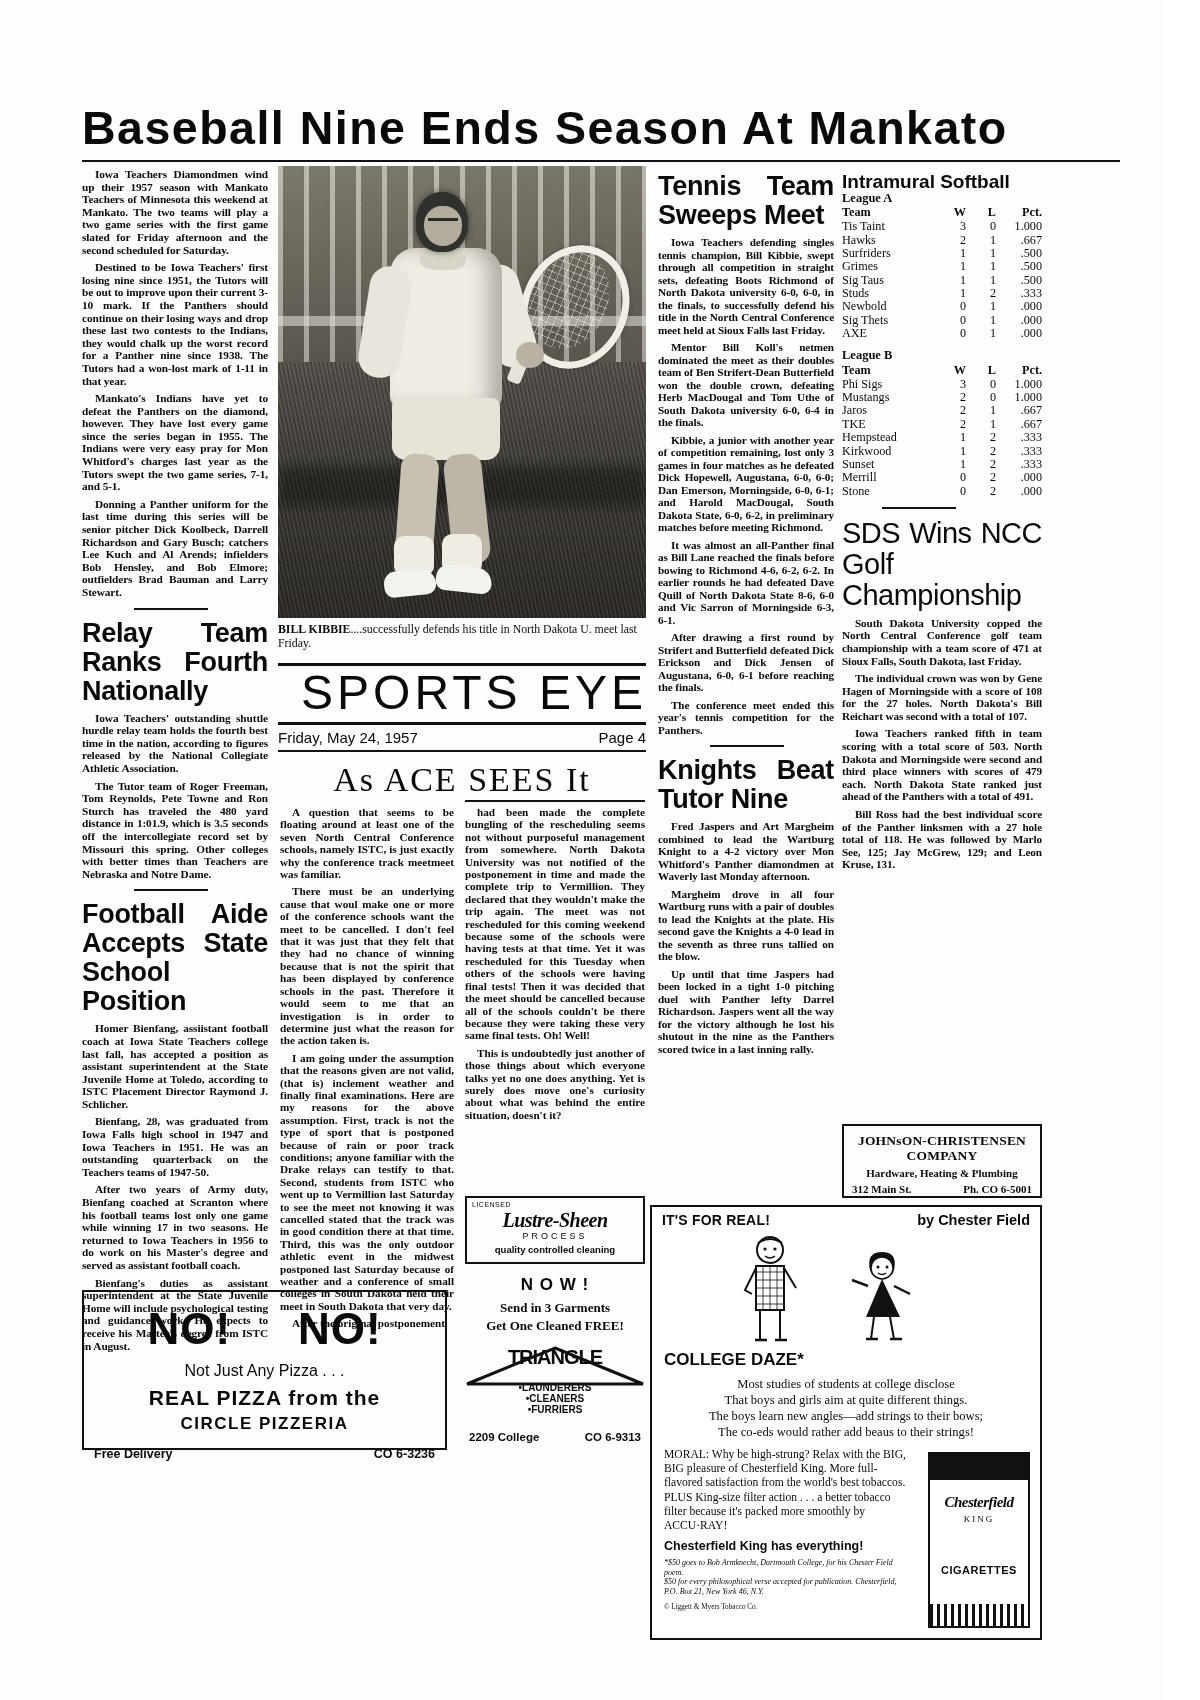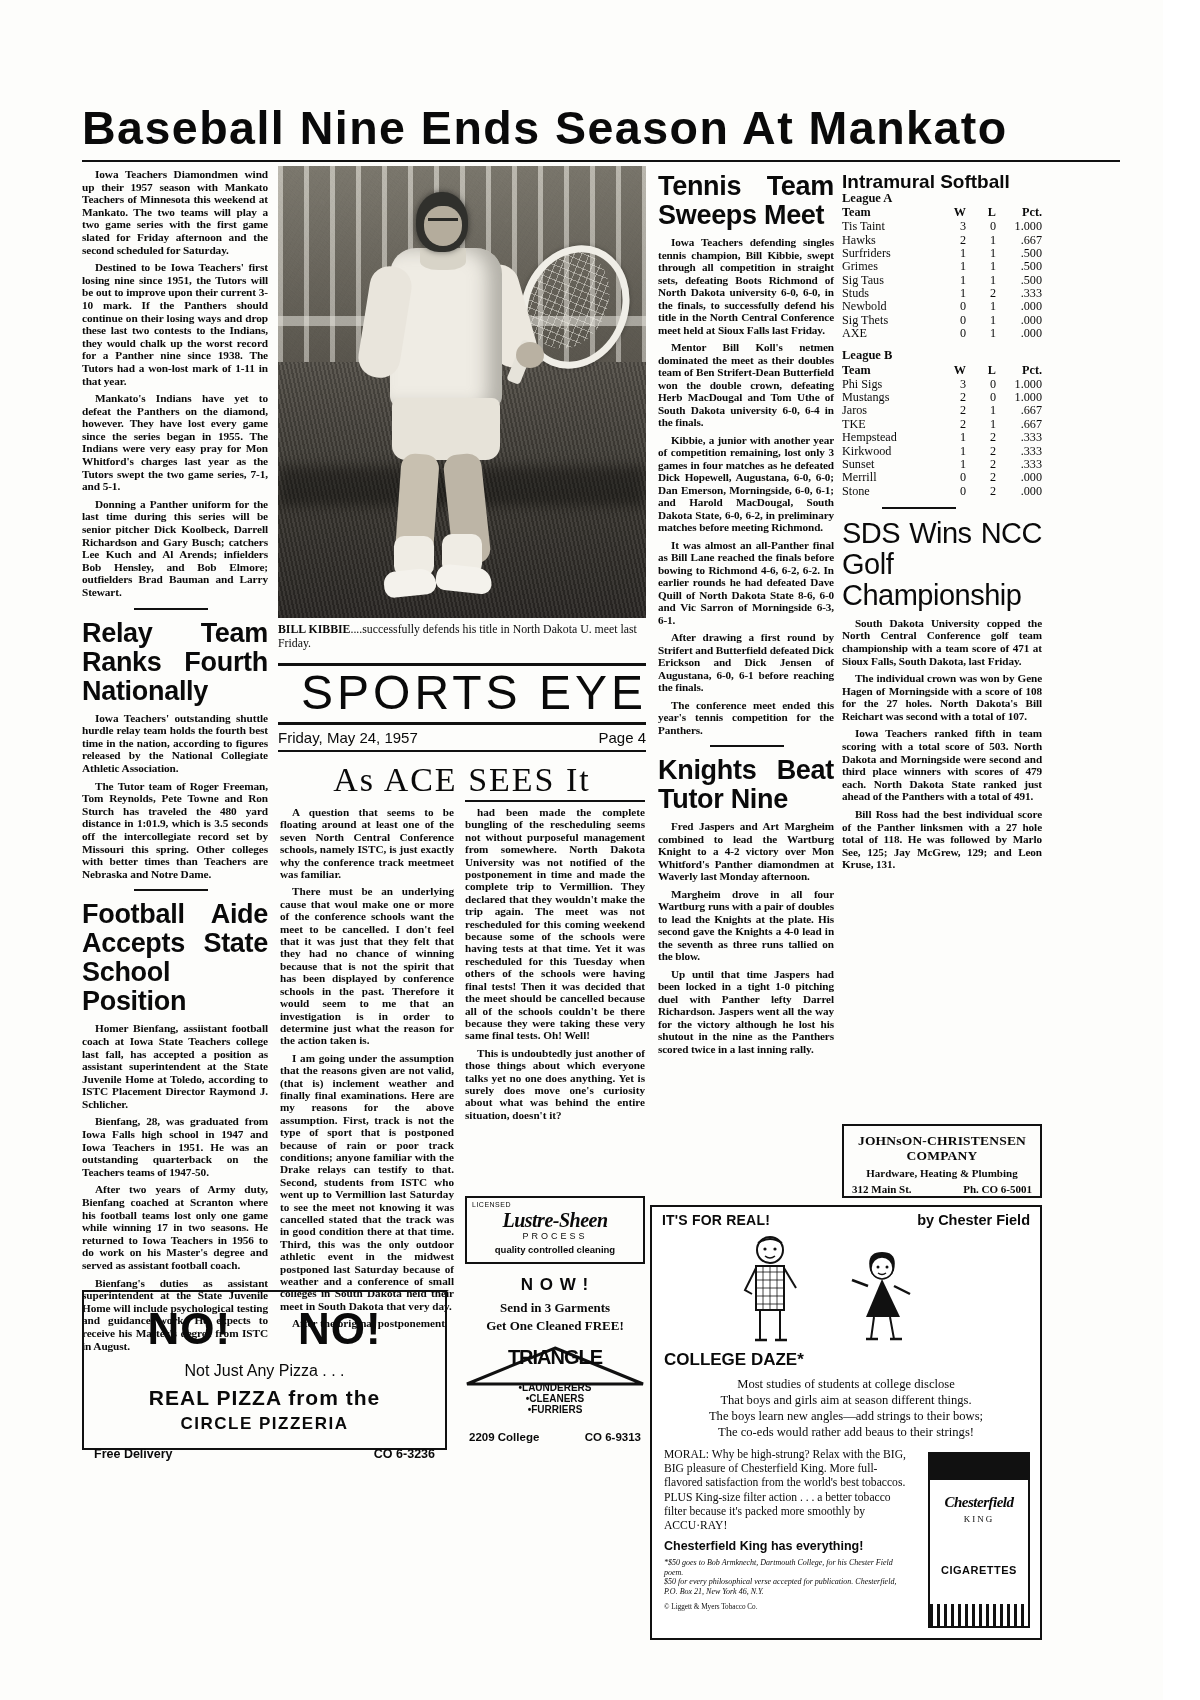--- a/index.html
+++ b/index.html
@@ -712,21 +712,21 @@
         <path d="M38 31 l-16 38 h34 z" fill="#111"></path>
         <path d="M24 38 l-16 -6" stroke="#111" stroke-width="2.5" fill="none"></path>
         <path d="M50 38 l16 8" stroke="#111" stroke-width="2.5" fill="none"></path>
         <path d="M30 69 l-3 22 M46 69 l4 22" stroke="#111" stroke-width="2" fill="none"></path>
         <path d="M22 91 h12 M46 91 h12" stroke="#111" stroke-width="2.5"></path>
       </svg>
     </div>
     <div class="chest-daze">COLLEGE DAZE*</div>
     <div class="chest-poem" id="chest-poem">
         <div>Most studies of students at college disclose</div>
-        <div>That boys and girls aim at season different things.</div>
+        <div>That boys and girls aim at quite different things.</div>
         <div>The boys learn new angles—add strings to their bows;</div>
         <div>The co-eds would rather add beaus to their strings!</div>
       </div>
     <div class="chest-moral">MORAL: Why be high-strung? Relax with the BIG, BIG pleasure of Chesterfield King. More full-flavored satisfaction from the world's best tobaccos. PLUS King-size filter action . . . a better tobacco filter because it's packed more smoothly by ACCU·RAY!</div>
     <div class="chest-king">Chesterfield King has everything!</div>
     <div class="chest-fine" id="chest-fine">
         <div>*$50 goes to Bob Armknecht, Dartmouth College, for his Chester Field poem.</div>
         <div>$50 for every philosophical verse accepted for publication. Chesterfield, P.O. Box 21, New York 46, N.Y.</div>
       </div>
     <div class="chest-copy">© Liggett &amp; Myers Tobacco Co.</div>

